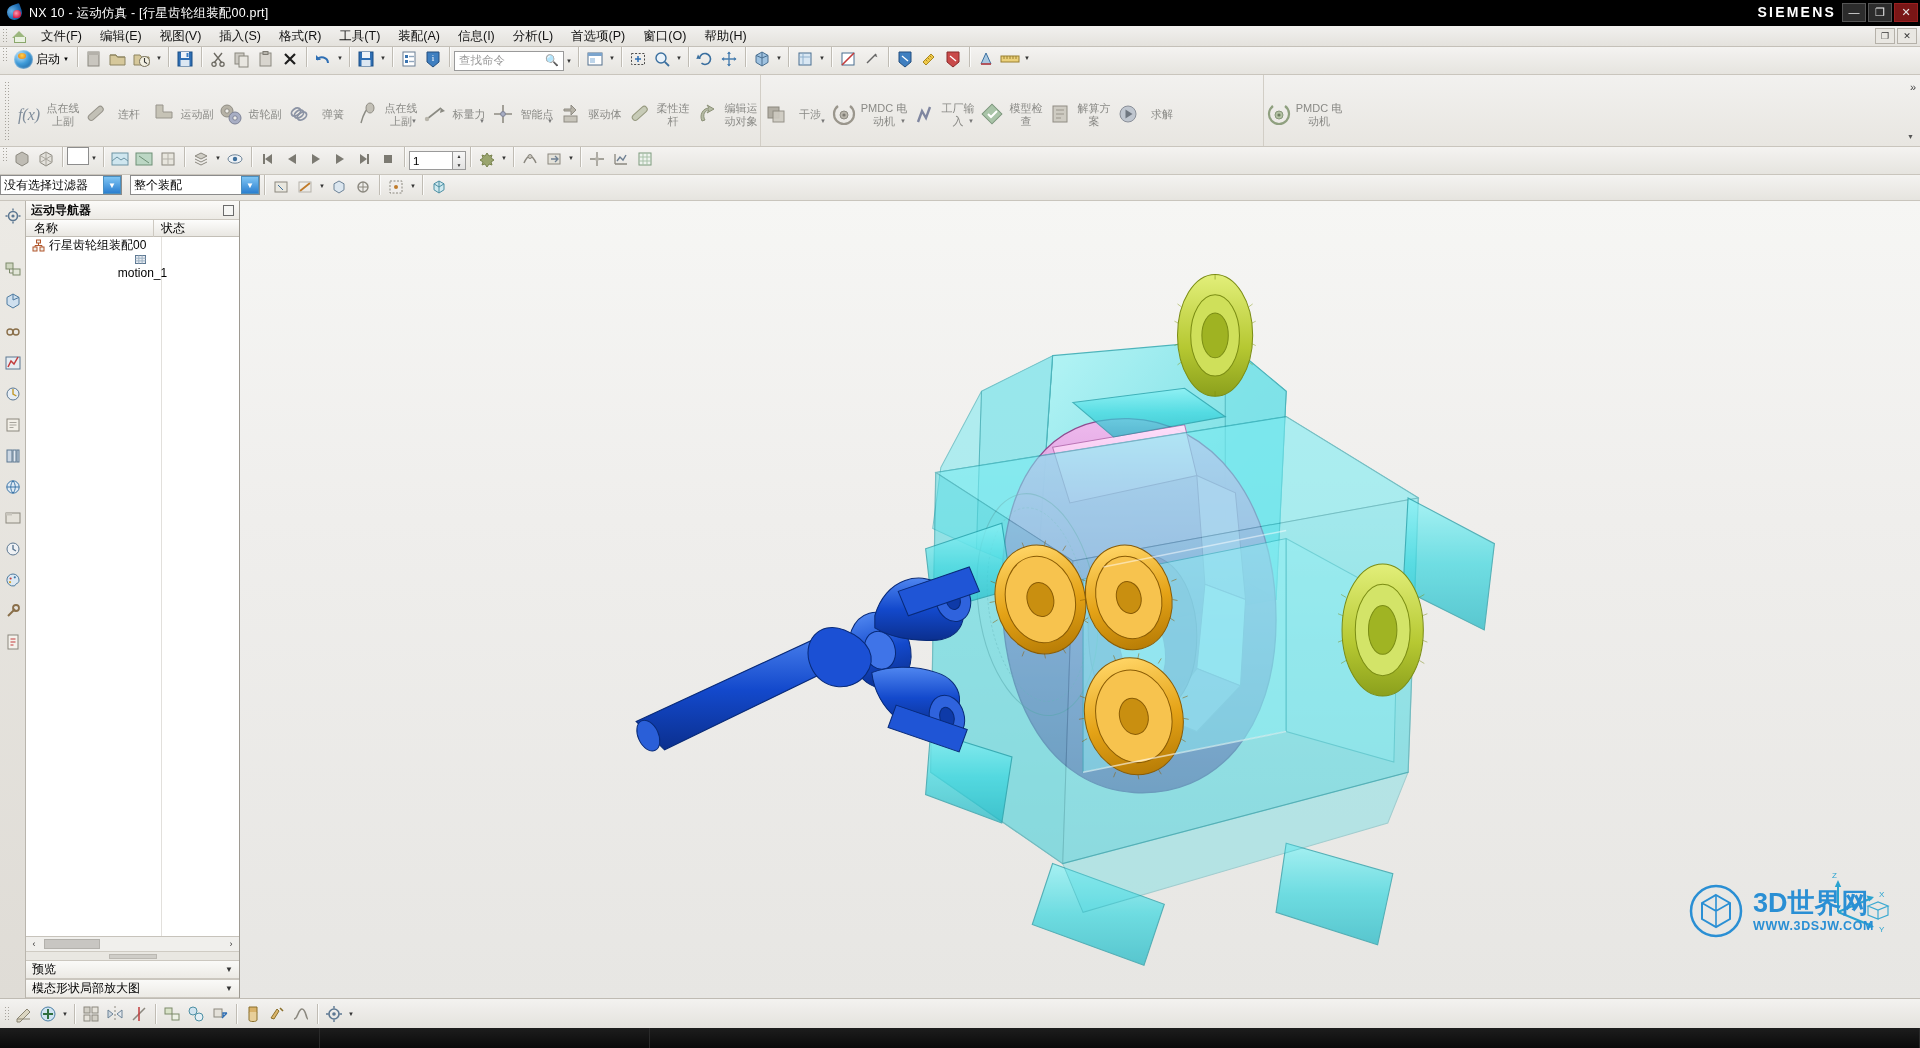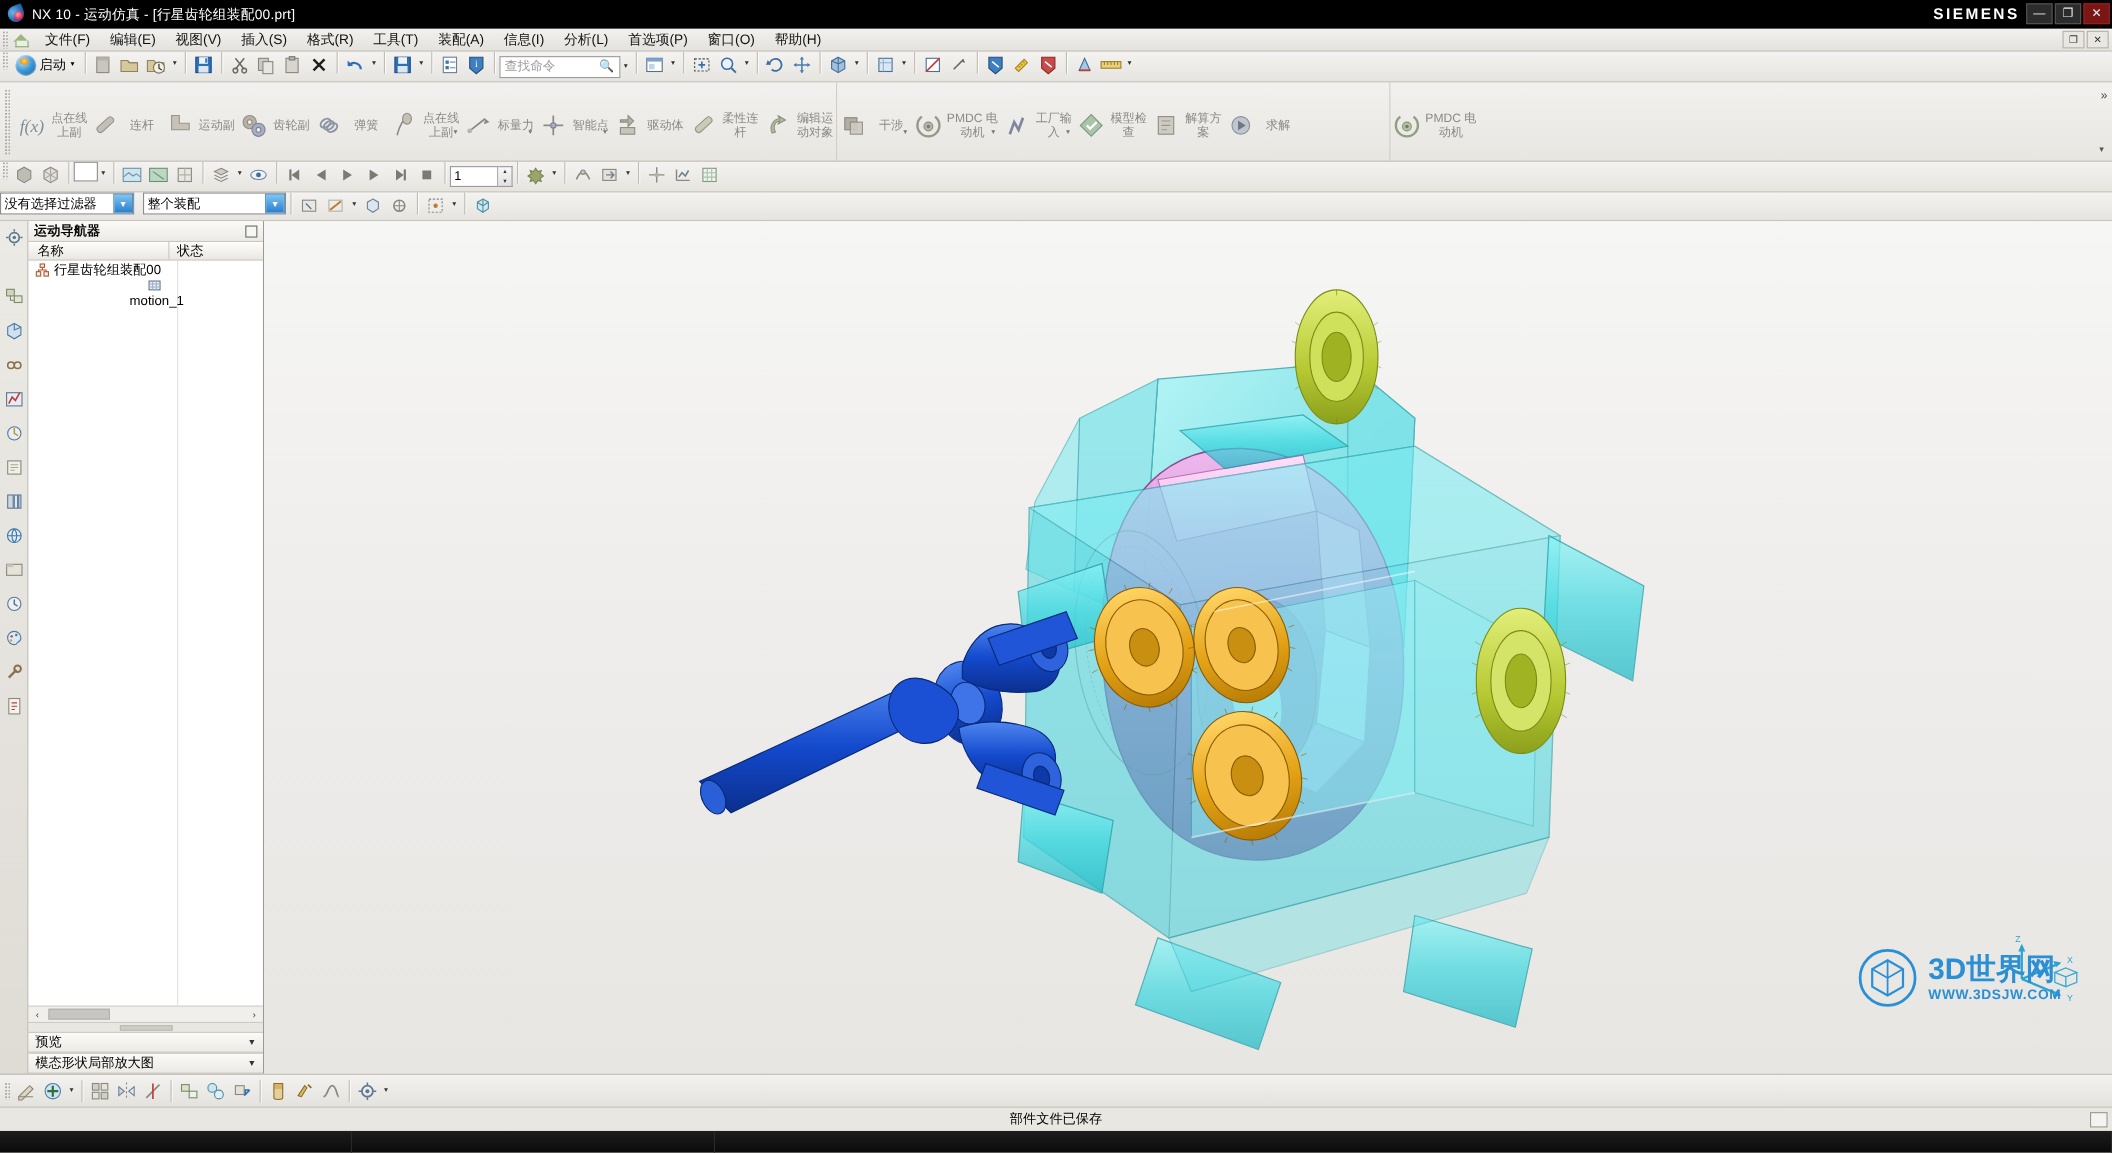--- a/index.html
+++ b/index.html
@@ -1292,24 +1292,20 @@
     <div class="tbtn">
       <svg width="20" height="20" viewBox="0 0 20 20">
           <circle cx="10" cy="10" r="5" fill="none" stroke="#5d7892" stroke-width="1.6"></circle>
           <circle cx="10" cy="10" r="1.8" fill="#5d7892"></circle>
           <path d="M10 2v2.6M10 15.4V18M2 10h2.6M15.4 10H18" stroke="#5d7892" stroke-width="1.4"></path>
         </svg>
     </div>
     <div class="caret"></div>
   </div>
 
-  <div class="statusbar">
-    <span>部件文件已保存</span>
-    <span class="rightbox"></span>
-  </div>
 
   <div class="taskbar">
     <div class="seg" style="width:320px"></div>
     <div class="seg" style="width:330px"></div>
     <div class="seg" style="flex:1"></div>
   </div>
 
 </div>
 
 </body></html>

